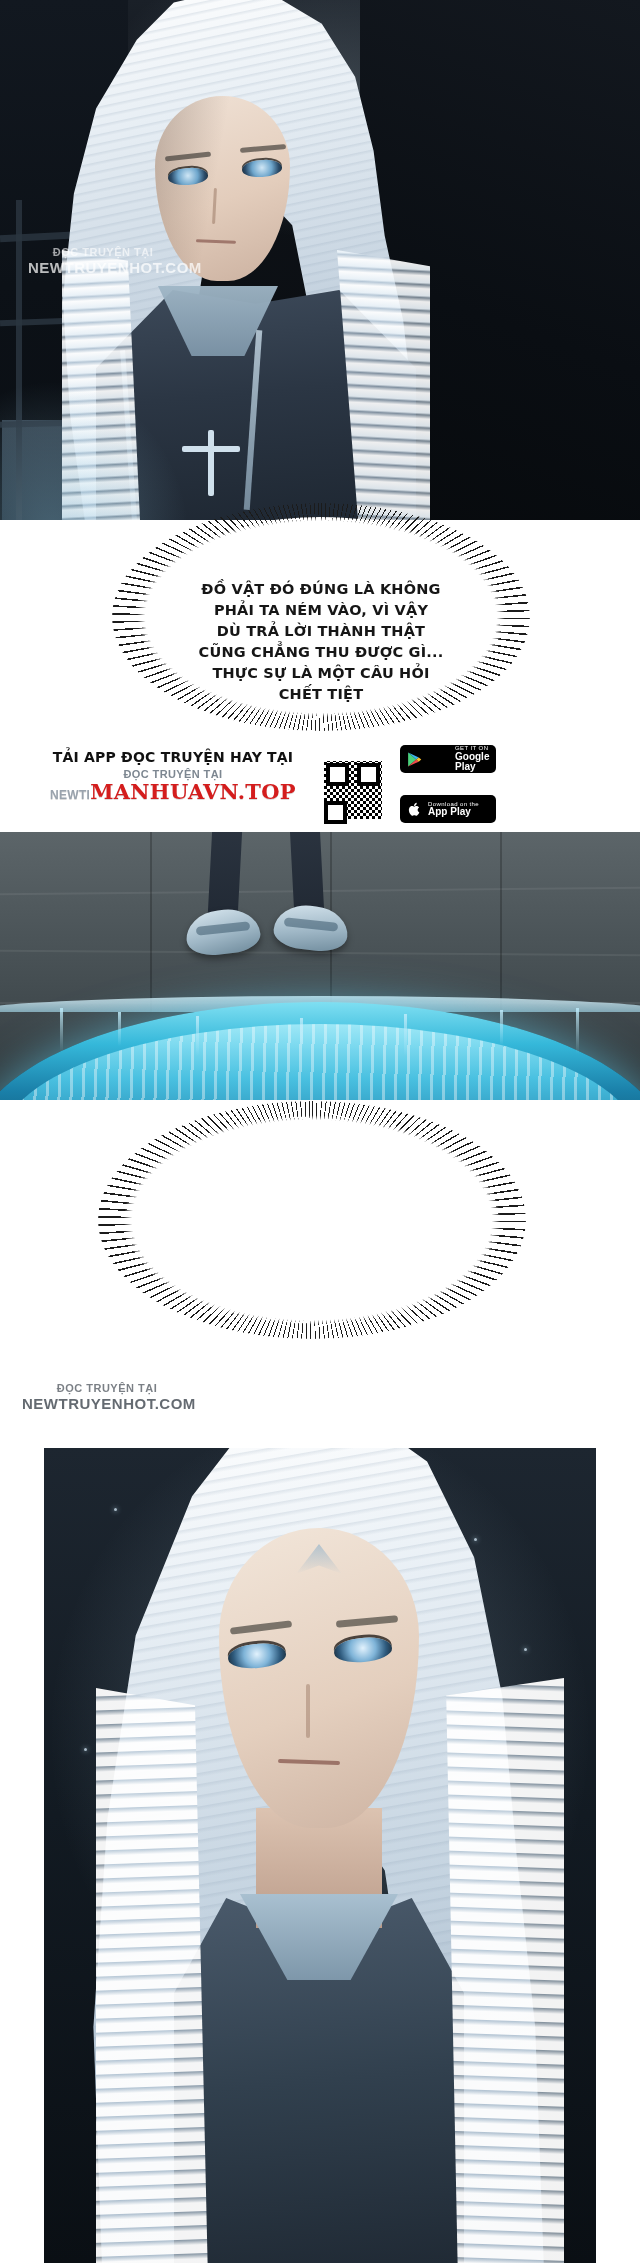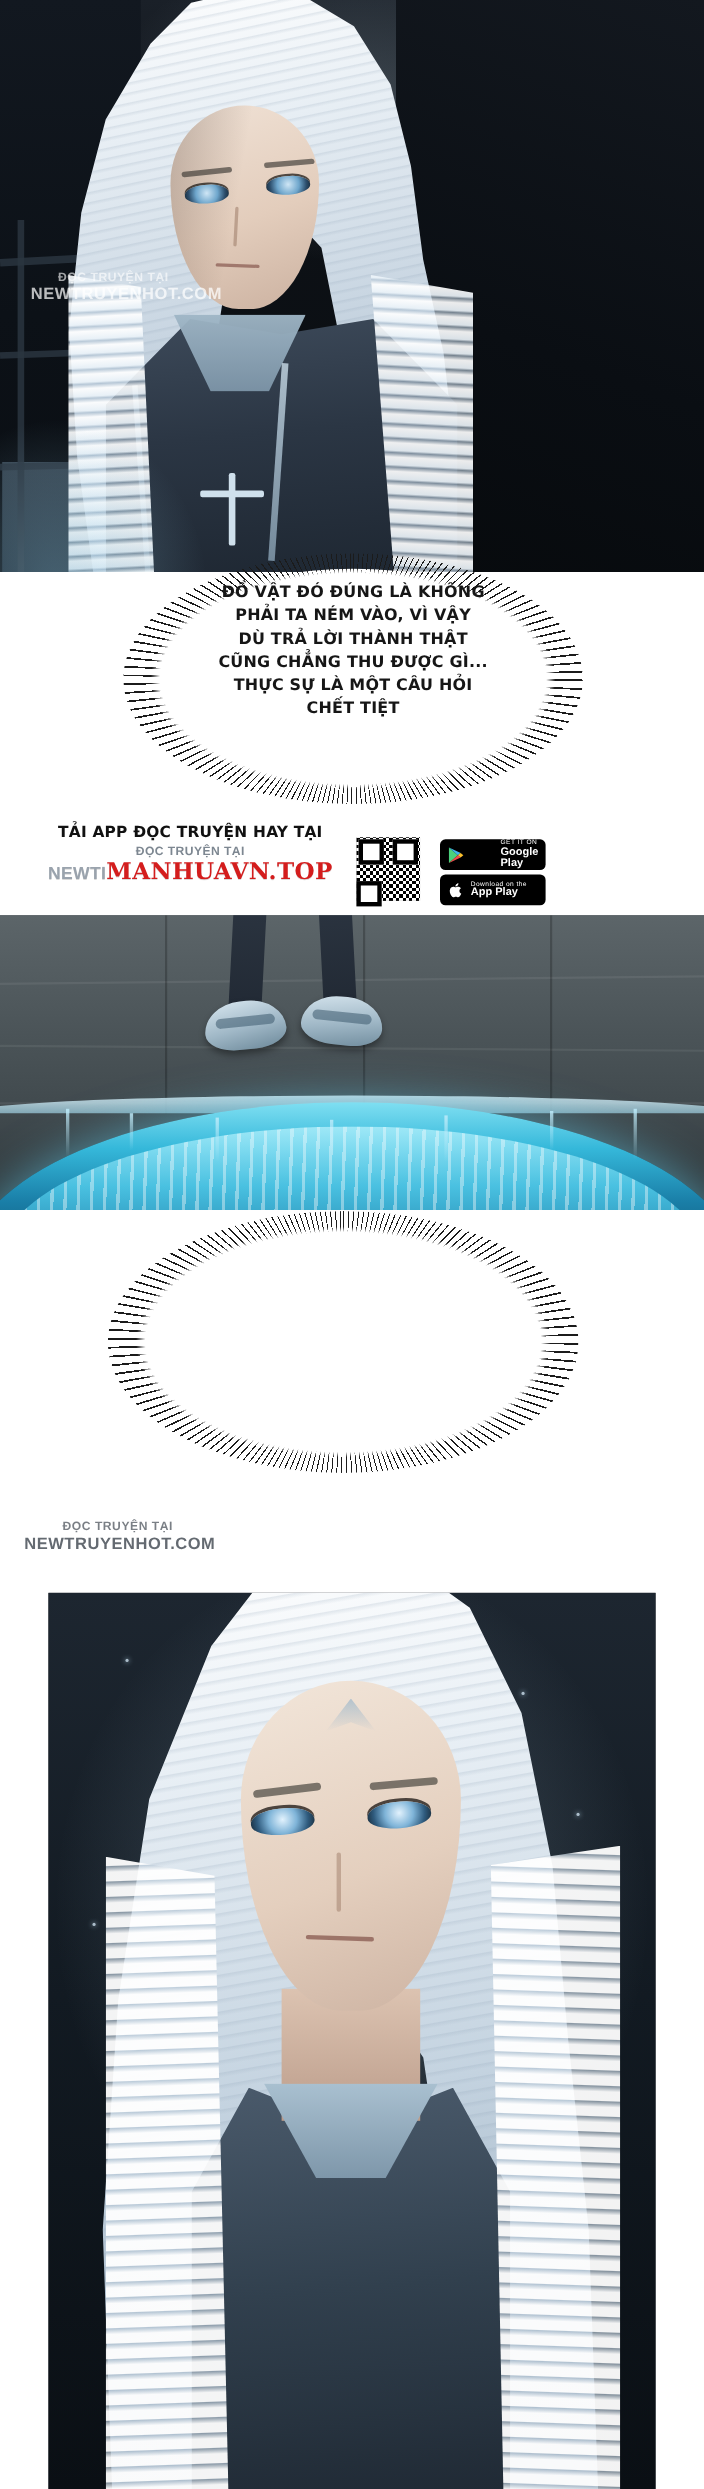--- a/index.html
+++ b/index.html
@@ -271,21 +271,21 @@
             mask: radial-gradient(closest-side, rgba(0,0,0,0) 84%, #000 88%, #000 100%);
     pointer-events: none;
   }
   .bubble .inner {
     position: relative;
     border-radius: 50%;
     background: #fff;
     width: 88%;
     height: 88%;
     display: flex;
-    align-items: flex-start;
+    align-items: flex-end;
     justify-content: center;
   }
   .bubble p {
     margin: 0;
     font-family: "DejaVu Sans", sans-serif;
     font-weight: bold;
     color: #161616;
     line-height: 1.45;
     letter-spacing: .2px;
     white-space: pre-line;
@@ -333,21 +333,21 @@
     font-family: "DejaVu Serif", serif;
     font-size: 21px;
     font-weight: bold;
     color: #d41d1d;
     letter-spacing: .3px;
     text-shadow: 0 1px 0 rgba(0,0,0,.15);
   }
   .promo-brand .wm-ghost {
     color: #9aa3ad;
     font-family: "Liberation Sans", sans-serif;
-    font-size: 16px;
+    font-size: 12px;
     font-weight: bold;
   }
   .qr {
     position: absolute;
     left: 322px; top: 14px;
     width: 58px; height: 58px;
     background:
       repeating-linear-gradient(90deg, #000 0 3px, #fff 3px 6px),
       repeating-linear-gradient(0deg, #000 0 3px, #fff 3px 6px);
     background-blend-mode: difference;
@@ -379,21 +379,21 @@
     display: flex;
     align-items: center;
     gap: 5px;
     padding: 0 6px;
     box-sizing: border-box;
   }
   .store-btn .glyph { width: 17px; height: 17px; flex: 0 0 17px; }
   .store-btn .txt { line-height: 1.05; }
   .store-btn .t1 { font-size: 6px; letter-spacing: .4px; display: block; }
   .store-btn .t2 { font-size: 10px; font-weight: bold; display: block; }
-  .store-google { left: 400px; top: 18px; gap: 32px; }
+  .store-google { left: 400px; top: 0; gap: 32px; }
   .store-apple  { left: 400px; top: 50px; }
 
   
   .panel2 {
     position: absolute;
     left: 0; top: 832px;
     width: 640px; height: 268px;
     overflow: hidden;
     background: #4a5257;
   }

